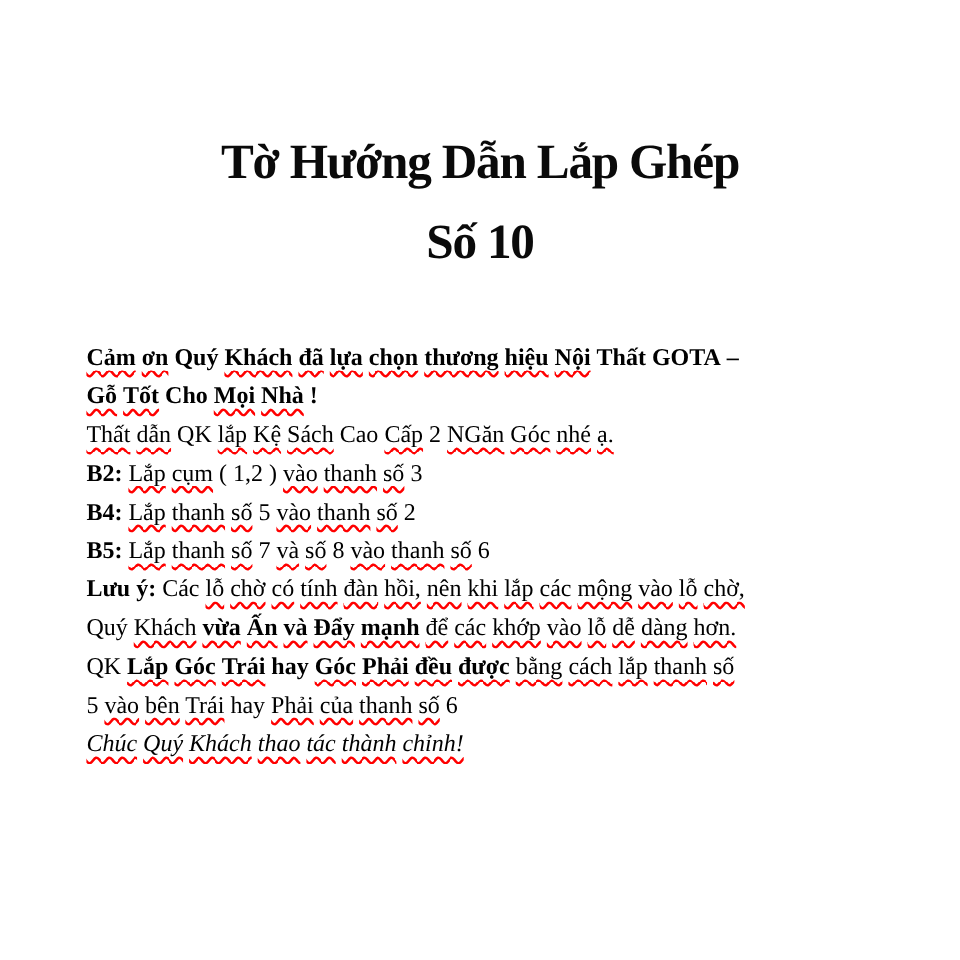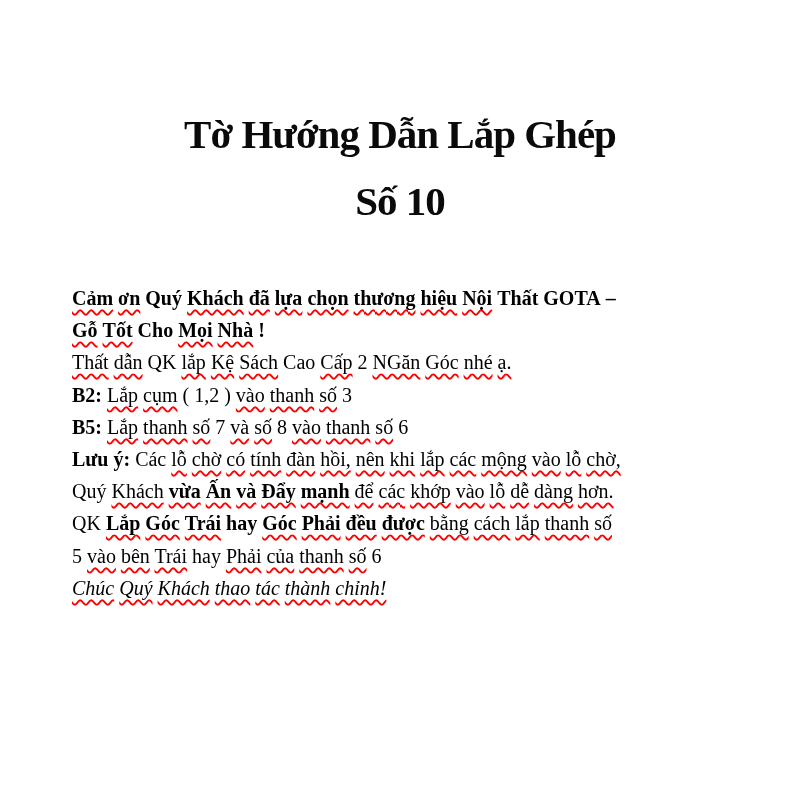--- a/index.html
+++ b/index.html
@@ -44,20 +44,21 @@
 <div class="page">
   <h1 class="title">
     <div>Tờ Hướng Dẫn Lắp Ghép</div>
     <div>Số 10</div>
   </h1>
   <div class="doc-body">
       <div class="line"><span class="b  u">Cảm</span> <span class="b  u">ơn</span> <span class="b">Quý</span> <span class="b  u">Khách</span> <span class="b  u">đã</span> <span class="b  u">lựa</span> <span class="b  u">chọn</span> <span class="b  u">thương</span> <span class="b  u">hiệu</span> <span class="b  u">Nội</span> <span class="b">Thất</span> <span class="b">GOTA</span> <span class="b">–</span></div>
       <div class="line"><span class="b  u">Gỗ</span> <span class="b  u">Tốt</span> <span class="b">Cho</span> <span class="b  u">Mọi</span> <span class="b  u">Nhà</span> <span class="b">!</span></div>
       <div class="line"><span class="u">Thất</span> <span class="u">dẫn</span> <span class="">QK</span> <span class="u">lắp</span> <span class="u">Kệ</span> <span class="u">Sách</span> <span class="">Cao</span> <span class="u">Cấp</span> <span class="">2</span> <span class="u">NGăn</span> <span class="u">Góc</span> <span class="u">nhé</span> <span class="u">ạ.</span></div>
       <div class="line"><span class="b">B2:</span> <span class="u">Lắp</span> <span class="u">cụm</span> <span class="">( 1,2 )</span> <span class="u">vào</span> <span class="u">thanh</span> <span class="u">số</span> <span class="">3</span></div>
+      <div class="line"><span class="b">B4:</span> <span class="u">Lắp</span> <span class="u">thanh</span> <span class="u">số</span> <span class="">5</span> <span class="u">vào</span> <span class="u">thanh</span> <span class="u">số</span> <span class="">2</span></div>
       <div class="line"><span class="b">B5:</span> <span class="u">Lắp</span> <span class="u">thanh</span> <span class="u">số</span> <span class="">7</span> <span class="u">và</span> <span class="u">số</span> <span class="">8</span> <span class="u">vào</span> <span class="u">thanh</span> <span class="u">số</span> <span class="">6</span></div>
       <div class="line"><span class="b">Lưu</span> <span class="b">ý:</span> <span class="">Các</span> <span class="u">lỗ</span> <span class="u">chờ</span> <span class="u">có</span> <span class="u">tính</span> <span class="u">đàn</span> <span class="u">hồi,</span> <span class="u">nên</span> <span class="u">khi</span> <span class="u">lắp</span> <span class="u">các</span> <span class="u">mộng</span> <span class="u">vào</span> <span class="u">lỗ</span> <span class="u">chờ,</span></div>
       <div class="line"><span class="">Quý</span> <span class="u">Khách</span> <span class="b  u">vừa</span> <span class="b  u">Ấn</span> <span class="b  u">và</span> <span class="b  u">Đẩy</span> <span class="b  u">mạnh</span> <span class="u">để</span> <span class="u">các</span> <span class="u">khớp</span> <span class="u">vào</span> <span class="u">lỗ</span> <span class="u">dễ</span> <span class="u">dàng</span> <span class="u">hơn.</span></div>
       <div class="line"><span class="">QK</span> <span class="b  u">Lắp</span> <span class="b  u">Góc</span> <span class="b  u">Trái</span> <span class="b">hay</span> <span class="b  u">Góc</span> <span class="b  u">Phải</span> <span class="b  u">đều</span> <span class="b  u">được</span> <span class="u">bằng</span> <span class="u">cách</span> <span class="u">lắp</span> <span class="u">thanh</span> <span class="u">số</span></div>
       <div class="line"><span class="">5</span> <span class="u">vào</span> <span class="u">bên</span> <span class="u">Trái</span> <span class="">hay</span> <span class="u">Phải</span> <span class="u">của</span> <span class="u">thanh</span> <span class="u">số</span> <span class="">6</span></div>
       <div class="line"><span class="i u">Chúc</span> <span class="i u">Quý</span> <span class="i u">Khách</span> <span class="i u">thao</span> <span class="i u">tác</span> <span class="i u">thành</span> <span class="i u">chỉnh!</span></div>
     </div>
 </div>
 
 </body></html>

